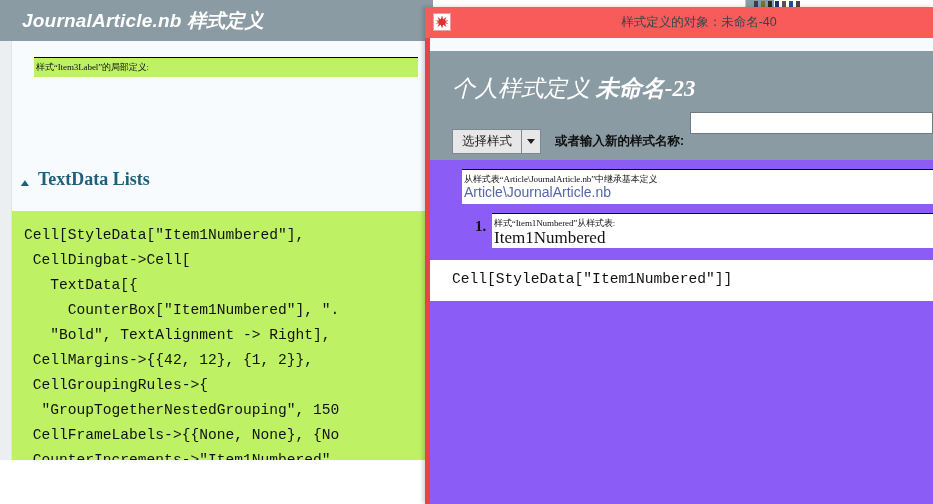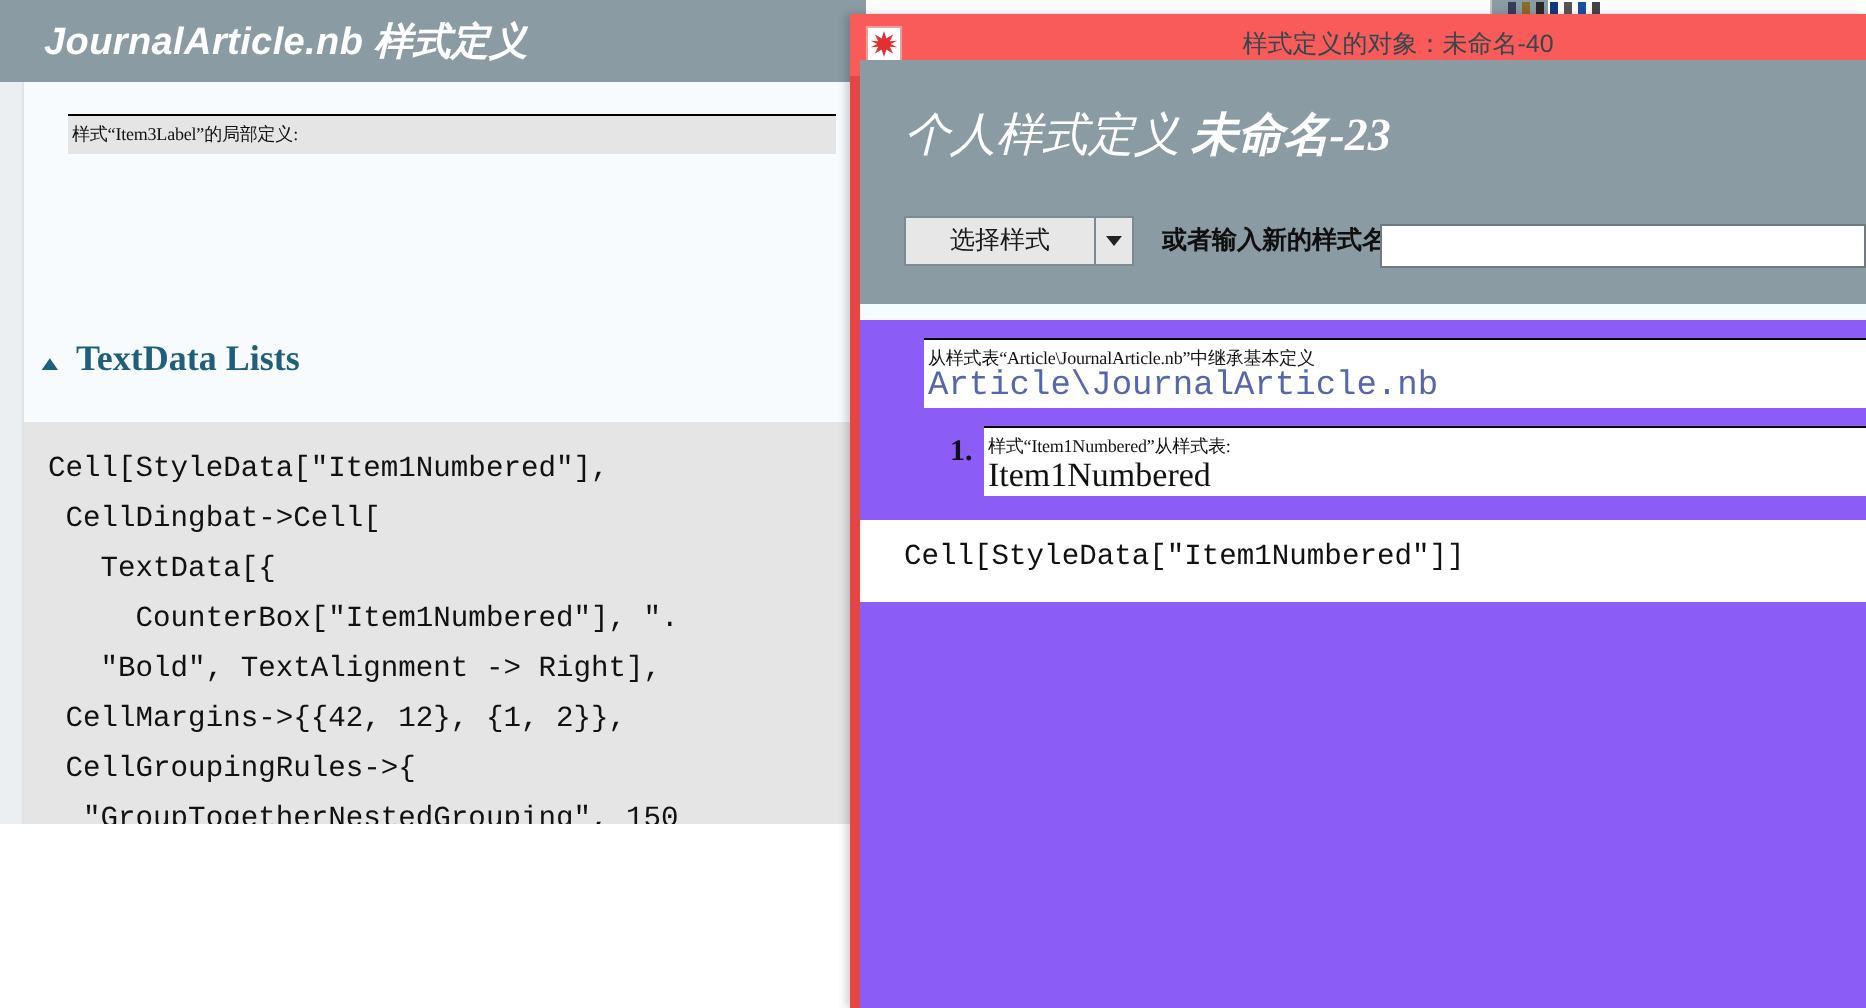--- a/index.html
+++ b/index.html
@@ -50,21 +50,21 @@
     top: 0; left: 0;
     width: 28px; height: 9px;
     background: #8b9ba3;
   }
 
   
   .nb-left {
     position: absolute;
     top: 0; left: 0;
     width: 433px;
-    height: 412px;
+    height: 460px;
     background: #f7fbfd;
     overflow: hidden;
   }
   .nb-left-titlebar {
     position: absolute;
     top: 0; left: 0;
     width: 433px; height: 41px;
     background: #8b9ba3;
     display: flex;
     align-items: center;
@@ -93,21 +93,21 @@
   .left-gutter {
     position: absolute;
     top: 0; left: 0;
     width: 12px; height: 100%;
     background: #eceff1;
     border-right: 1px solid #dfe4e6;
   }
 
   .cell-white {
     position: absolute;
-    background: #e5e5e5;
+    background: #bef264;
   }
   .cell-rule {
     border-top: 1px solid #000000;
   }
 
   .lbl-small {
     font-family: "Liberation Serif", serif;
     font-size: 9px;
     color: #111111;
     letter-spacing: -0.1px;
@@ -177,21 +177,21 @@
   .nb-right-leftborder {
     position: absolute;
     top: 31px; left: 0;
     width: 5px; height: 466px;
     background: #e64545;
     z-index: 6;
   }
 
   .rp-header {
     position: absolute;
-    top: 23px; left: 5px;
+    top: 44px; left: 5px;
     width: 503px; height: 122px;
     background: #8b9ba3;
   }
   .rp-header-title {
     position: absolute;
     top: 22px; left: 22px;
     color: #ffffff;
     font-family: "Liberation Serif", serif;
     font-size: 23px;
     font-style: italic;
@@ -206,21 +206,21 @@
     align-items: center;
   }
   .rp-select {
     display: flex;
     align-items: stretch;
     height: 25px;
     background: #e7e7e7;
     border: 1px solid #7b8a91;
   }
   .rp-select-label {
-    padding: 0 22px;
+    padding: 0 9px;
     display: flex; align-items: center;
     font-family: "Liberation Sans", sans-serif;
     font-size: 12.5px;
     color: #1a1a1a;
     white-space: nowrap;
   }
   .rp-select-arrow {
     width: 19px;
     border-left: 1px solid #7b8a91;
     display: flex; align-items: center; justify-content: center;
@@ -266,22 +266,22 @@
     overflow: hidden;
   }
   .rp-cellwhite {
     position: absolute;
     background: #ffffff;
   }
   .rp-rule { border-top: 1px solid #000000; }
 
   .rp-sheet-name {
     position: absolute;
-    font-family: Liberation Mono, monospace;
-    font-size: 17px;
+    font-family: Liberation Sans, sans-serif;
+    font-size: 14px;
     color: #5566aa;
     white-space: nowrap;
   }
   .rp-code {
     position: absolute;
     font-family: "Liberation Mono", monospace;
     font-size: 14.6px;
     color: #111111;
     white-space: pre;
   }

